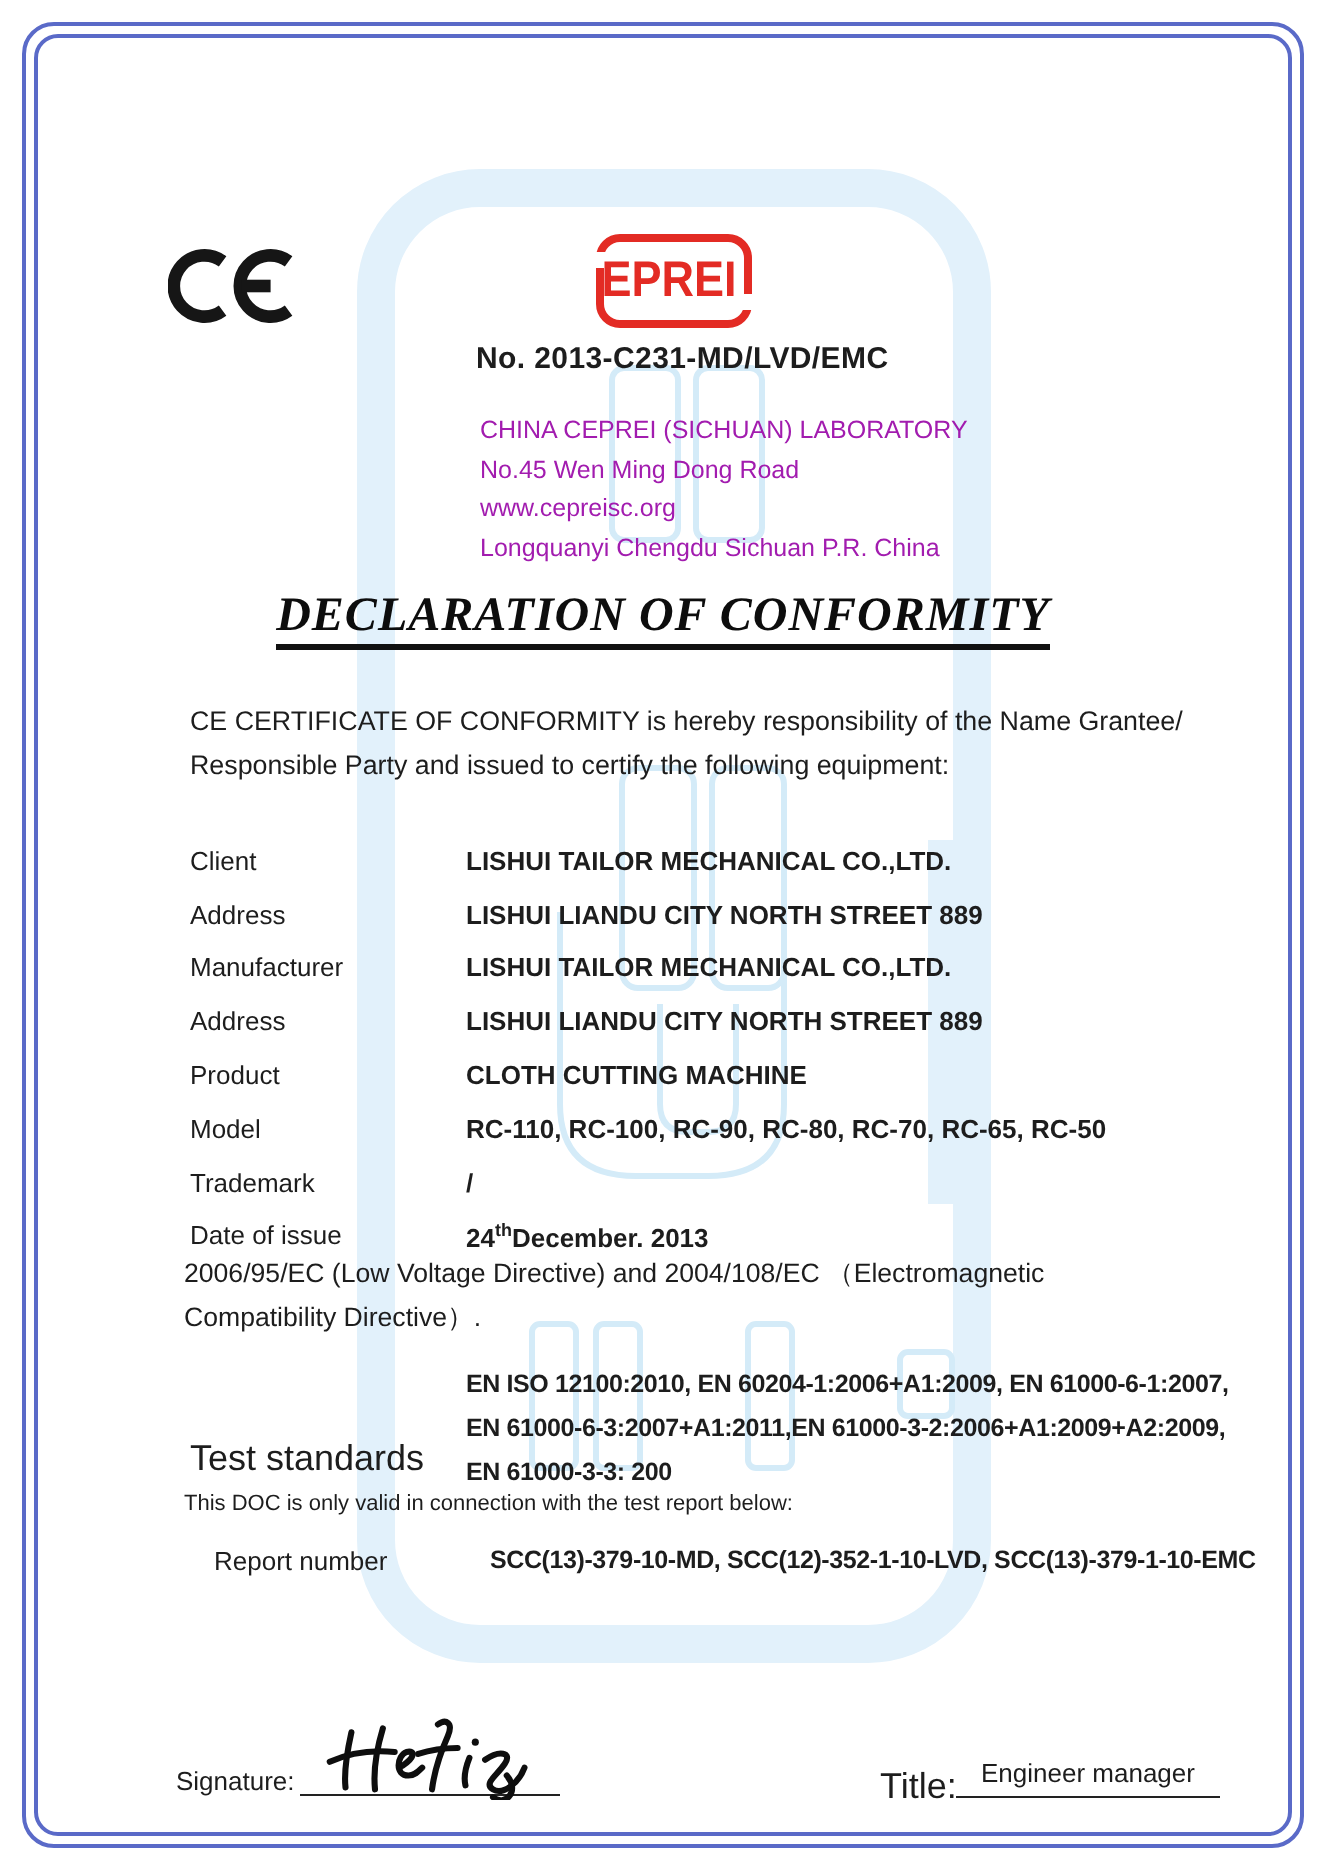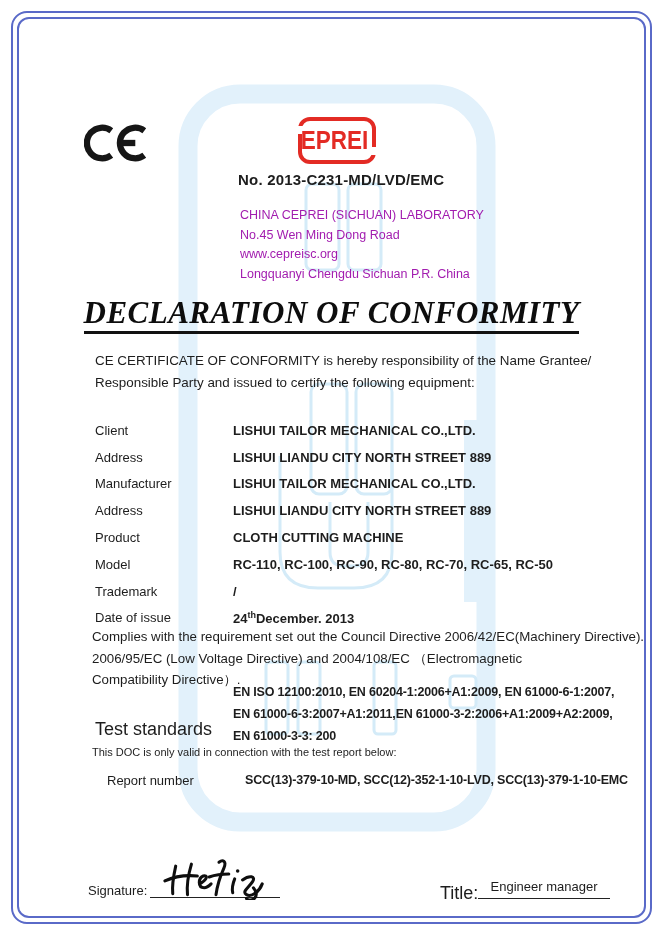--- a/index.html
+++ b/index.html
@@ -31,21 +31,21 @@
 
   .cert-no { position:absolute; left:238px; top:171px; width:322px; text-align:left;
              font-weight:bold; font-size:15px; letter-spacing:0.2px; white-space:nowrap; }
 
   .issuer { position:absolute; left:240px; top:206px; font-size:12.5px; line-height:19.5px; color:#a21caf; }
   .issuer div { white-space:nowrap; }
 
   .doc-title { position:absolute; left:0; top:295px; width:100%; text-align:center; }
   .doc-title span {
     font-family:"Liberation Serif","DejaVu Serif",serif; font-style:italic; font-weight:bold;
-    font-size:31px; letter-spacing:0.5px; color:#0d0d0d;
+    font-size:24px; letter-spacing:0.5px; color:#0d0d0d;
     border-bottom:3px solid #111; padding-bottom:1px;
   }
 
   .intro { position:absolute; left:95px; top:350px; font-size:13.4px; line-height:22px; }
   .intro div { white-space:nowrap; }
 
   .fields { position:absolute; left:95px; top:417px; font-size:13px; }
   .field-row { display:flex; height:26.8px; align-items:center; }
   .field-label { width:138px; flex:0 0 138px; }
   .field-value { font-weight:bold; white-space:nowrap; }
@@ -158,21 +158,20 @@
         <div class="field-label">Trademark</div>
         <div class="field-value">/</div>
       </div>
       <div class="field-row">
         <div class="field-label">Date of issue</div>
         <div class="field-value"><span>24</span><sup>th</sup><span>December. 2013</span></div>
       </div>
     </div>
 
     <div class="compliance">
-      <div>Complies with the requirement set out the Council Directive 2006/42/EC(Machinery Directive).</div>
       <div>2006/95/EC (Low Voltage Directive) and 2004/108/EC （Electromagnetic</div>
       <div>Compatibility Directive）.</div>
     </div>
 
     <div class="standards">
       <div class="field-label">Test standards</div>
       <div class="standards-lines">
         <div>EN ISO 12100:2010, EN 60204-1:2006+A1:2009, EN 61000-6-1:2007,</div>
         <div>EN 61000-6-3:2007+A1:2011,EN 61000-3-2:2006+A1:2009+A2:2009,</div>
         <div>EN 61000-3-3: 200</div>

